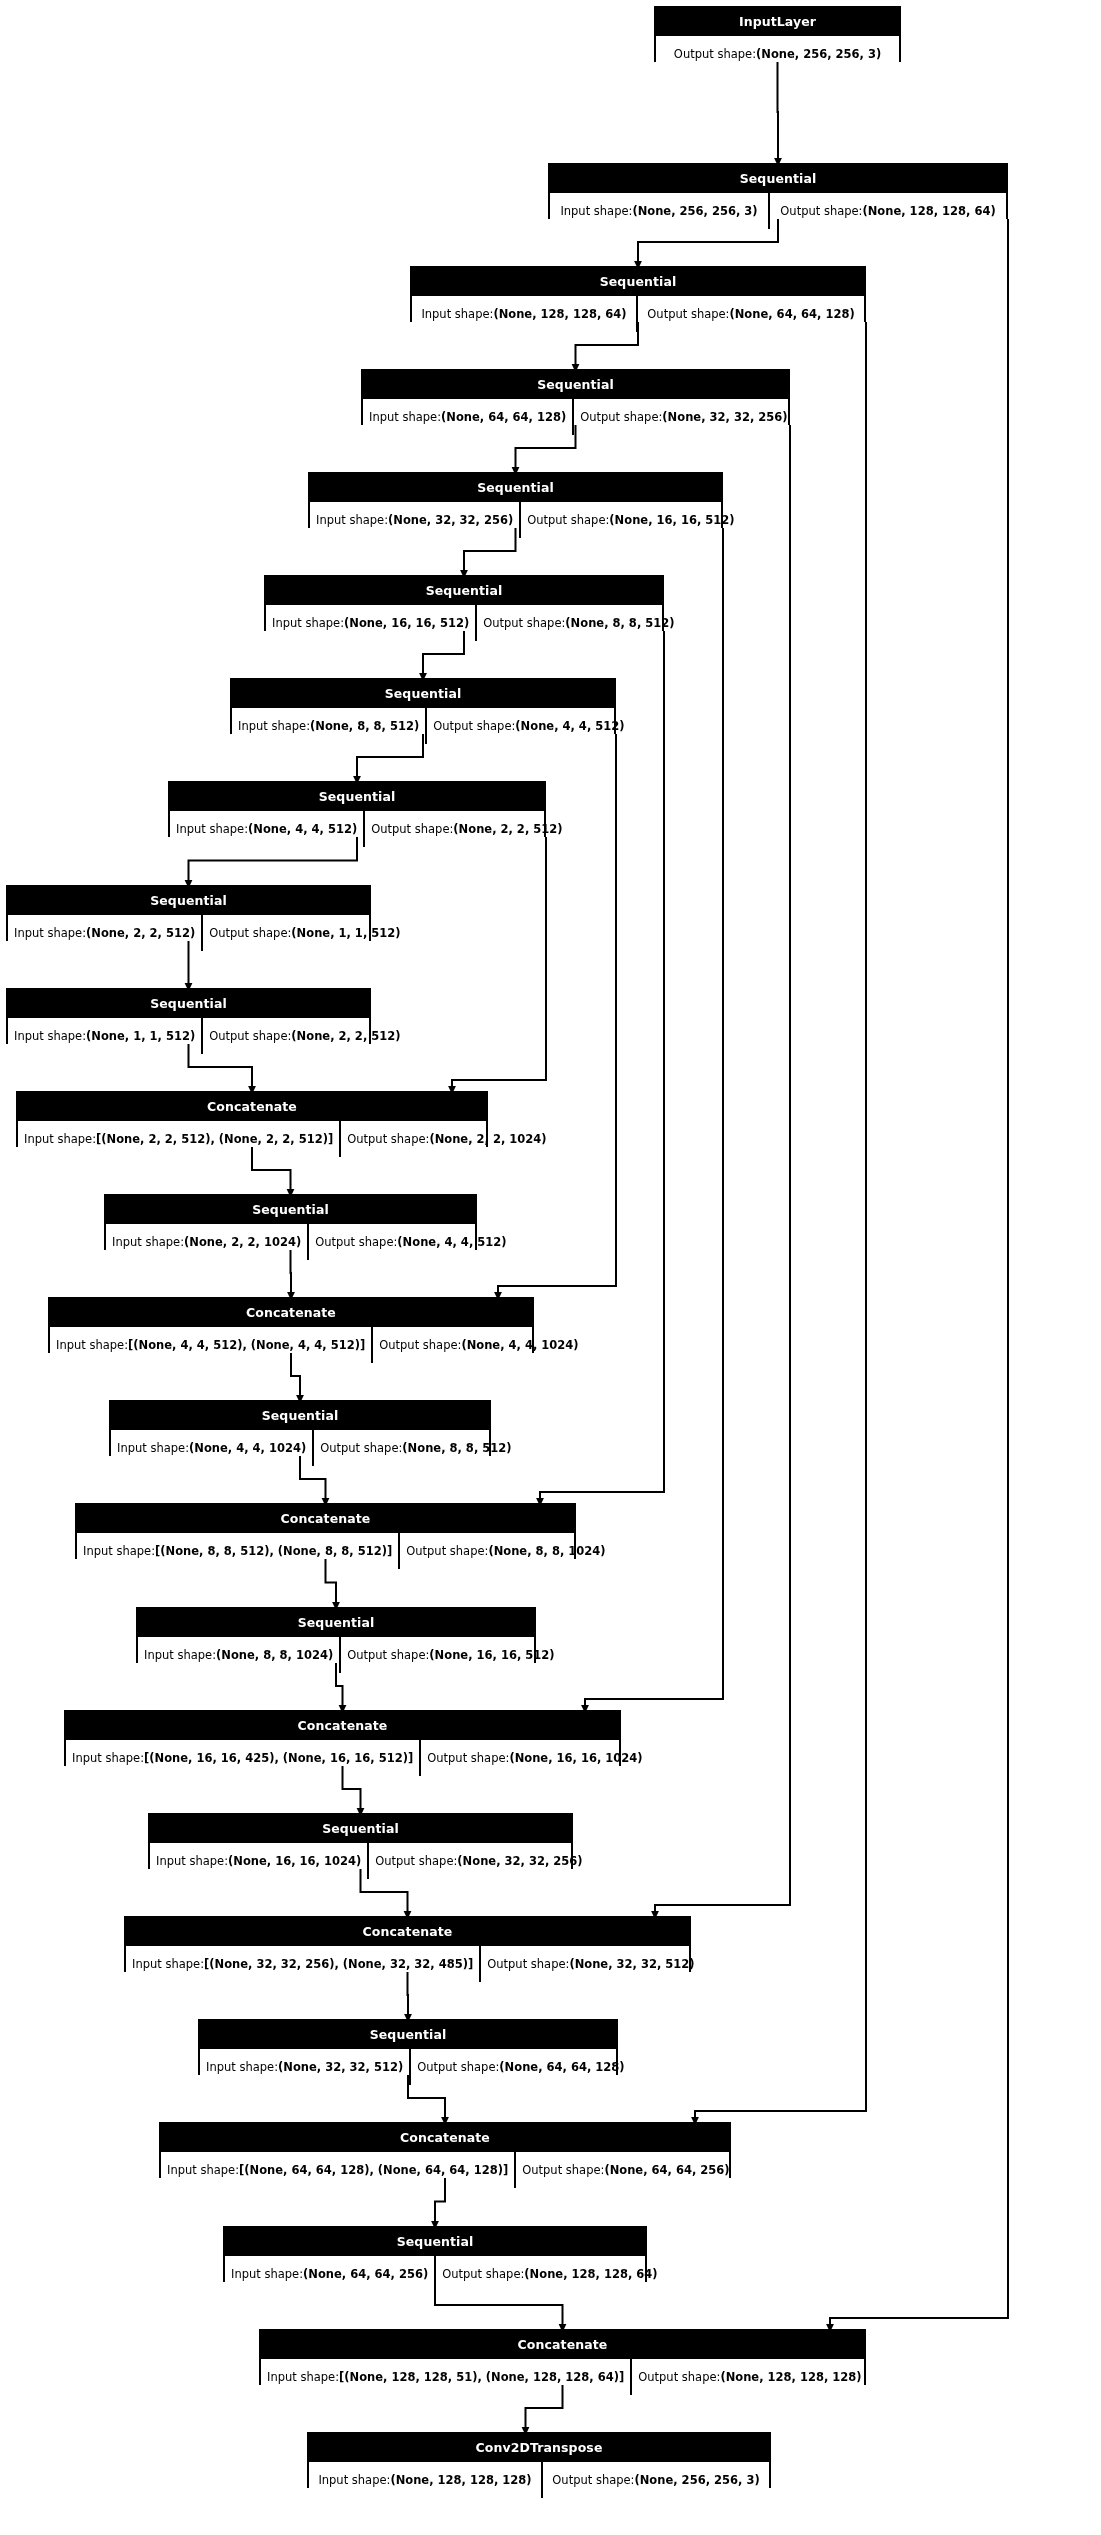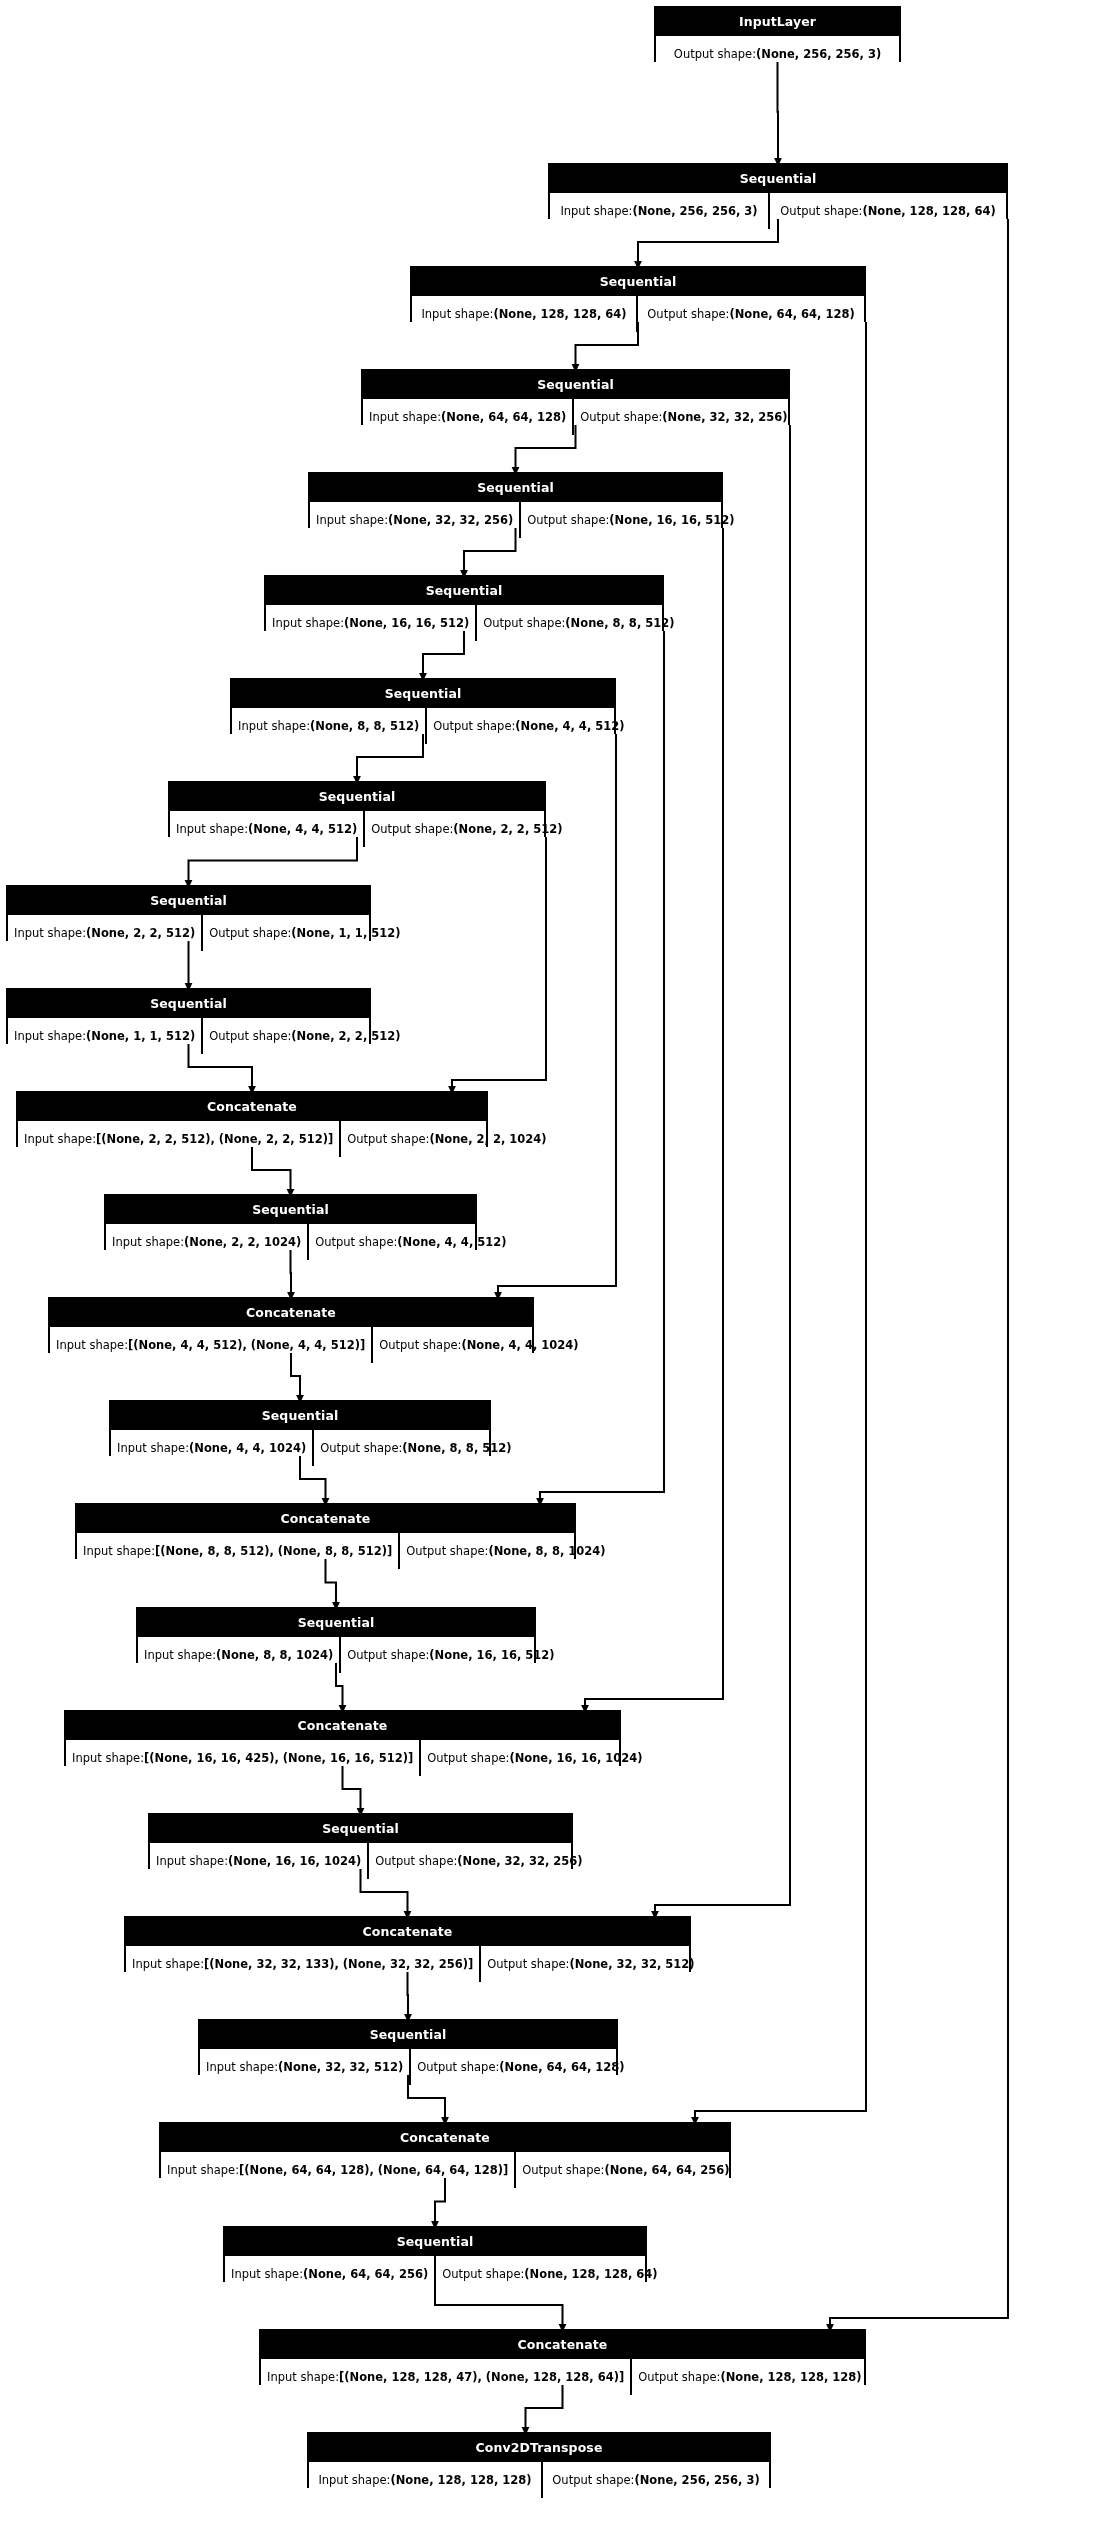--- a/index.html
+++ b/index.html
@@ -291,21 +291,21 @@
             <span class="lbl">Output shape: </span>
             <b>(None, 32, 32, 256)</b>
           </div>
         </div>
       </div>
       <div class="node" style="left: 124px; top: 1916px; width: 567px; height: 56px;">
         <div class="node-title" style="height: 26px;">Concatenate</div>
         <div class="node-shapes">
           <div class="shape-cell">
             <span class="lbl">Input shape: </span>
-            <b>[(None, 32, 32, 133), (None, 32, 32, 256)]</b>
+            <b>[(None, 32, 32, 256), (None, 32, 32, 485)]</b>
           </div>
           <div class="shape-cell">
             <span class="lbl">Output shape: </span>
             <b>(None, 32, 32, 512)</b>
           </div>
         </div>
       </div>
       <div class="node" style="left: 198px; top: 2019px; width: 420px; height: 56px;">
         <div class="node-title" style="height: 26px;">Sequential</div>
         <div class="node-shapes">
@@ -343,21 +343,21 @@
             <span class="lbl">Output shape: </span>
             <b>(None, 128, 128, 64)</b>
           </div>
         </div>
       </div>
       <div class="node" style="left: 259px; top: 2329px; width: 607px; height: 56px;">
         <div class="node-title" style="height: 26px;">Concatenate</div>
         <div class="node-shapes">
           <div class="shape-cell">
             <span class="lbl">Input shape: </span>
-            <b>[(None, 128, 128, 47), (None, 128, 128, 64)]</b>
+            <b>[(None, 128, 128, 51), (None, 128, 128, 64)]</b>
           </div>
           <div class="shape-cell">
             <span class="lbl">Output shape: </span>
             <b>(None, 128, 128, 128)</b>
           </div>
         </div>
       </div>
       <div class="node" style="left: 307px; top: 2432px; width: 464px; height: 56px;">
         <div class="node-title" style="height: 26px;">Conv2DTranspose</div>
         <div class="node-shapes">

